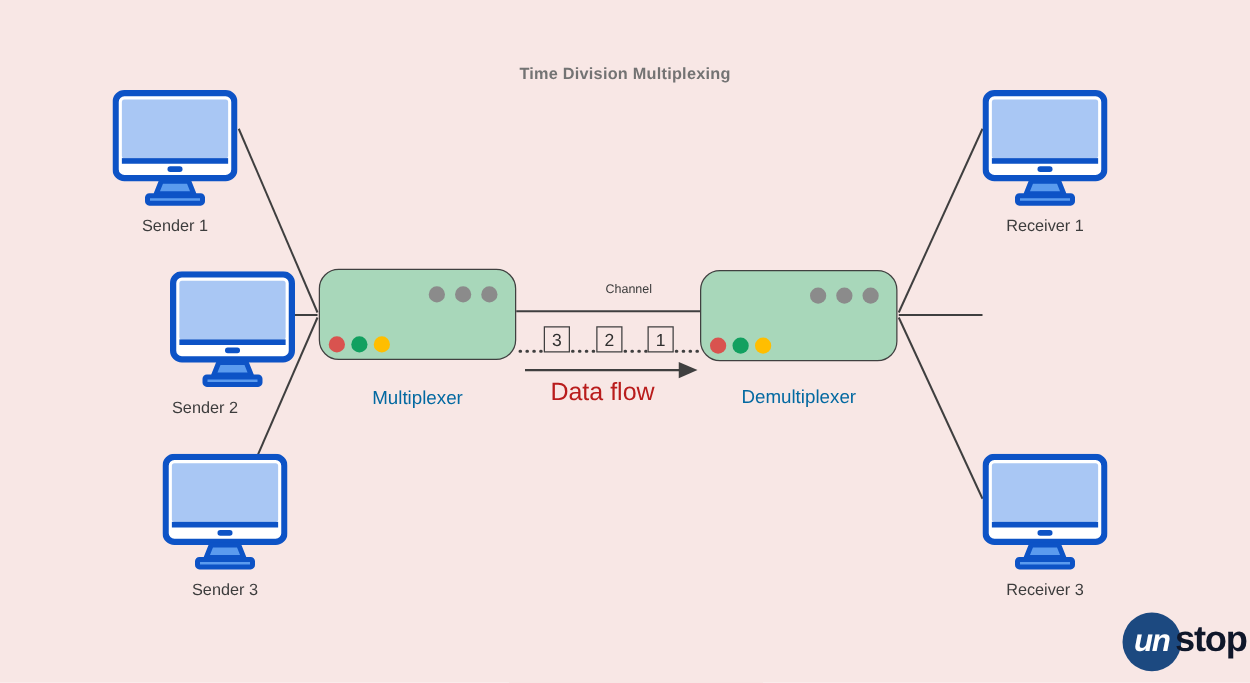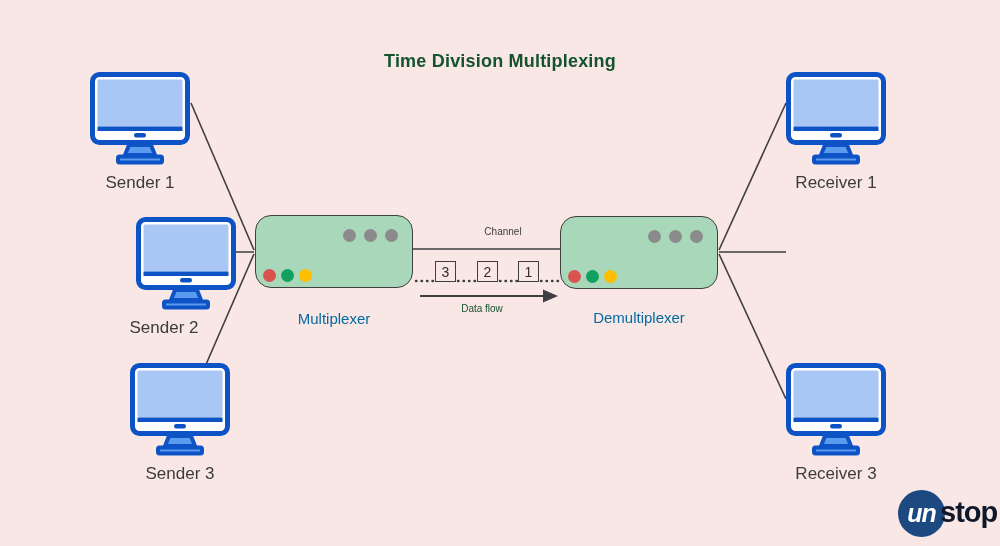--- a/index.html
+++ b/index.html
@@ -6,27 +6,27 @@
   .canvas{
     position:relative;
     width:1000px;height:546px;
     background:#F8E7E5;
     font-family:"Liberation Sans", sans-serif;
     overflow:hidden;
   }
   .wires{position:absolute;left:0;top:0;width:1000px;height:546px;}
   .title{
     position:absolute;left:500px;top:51px;transform:translateX(-50%);
-    font-size:18px;font-weight:bold;color:#14532d;white-space:nowrap;letter-spacing:.2px;
+    font-size:13px;font-weight:bold;color:#737373;white-space:nowrap;letter-spacing:.2px;
   }
   .node{position:absolute;width:100px;}
   .node svg{display:block;}
   .node-label{
     position:absolute;top:101px;left:50%;transform:translateX(-50%);
-    font-size:17px;color:#3C3C3C;white-space:nowrap;
+    font-size:13px;color:#3C3C3C;white-space:nowrap;
   }
   .device-box{
     position:absolute;width:158px;height:73px;
     background:#A8D7BA;border:1.5px solid #404040;border-radius:16px;
     box-sizing:border-box;
   }
   .dot{position:absolute;width:13px;height:13px;border-radius:50%;}
   .dot.gray{background:#8B8B8B;top:13px;}
   .dot.g1{left:87px;} .dot.g2{left:108px;} .dot.g3{left:129px;}
   .dot.c1{background:#D9534F;left:7px;top:53px;}
@@ -35,21 +35,21 @@
   .box-label{
     position:absolute;transform:translateX(-50%);
     font-size:15px;color:#0369a1;white-space:nowrap;
   }
   .channel-label{
     position:absolute;left:483px;top:226px;transform:translateX(-50%);
     font-size:10px;color:#3C3C3C;white-space:nowrap;margin-left:20px;
   }
   .dataflow-label{
     position:absolute;left:482px;top:303px;transform:translateX(-50%);
-    font-size:10px;color:#14532d;white-space:nowrap;
+    font-size:20px;color:#b91c1c;white-space:nowrap;
   }
   .slot{
     position:absolute;top:261px;width:21px;height:21px;
     border:1.5px solid #3F3F3F;box-sizing:border-box;background:#F8E7E5;
     display:flex;align-items:center;justify-content:center;
     font-size:14px;color:#2E2E2E;
   }
   .slot.s3{left:435px;} .slot.s2{left:477px;} .slot.s1{left:518px;}
   .logo{position:absolute;left:898px;top:489px;display:flex;align-items:center;height:49px;}
   .logo-circle{

